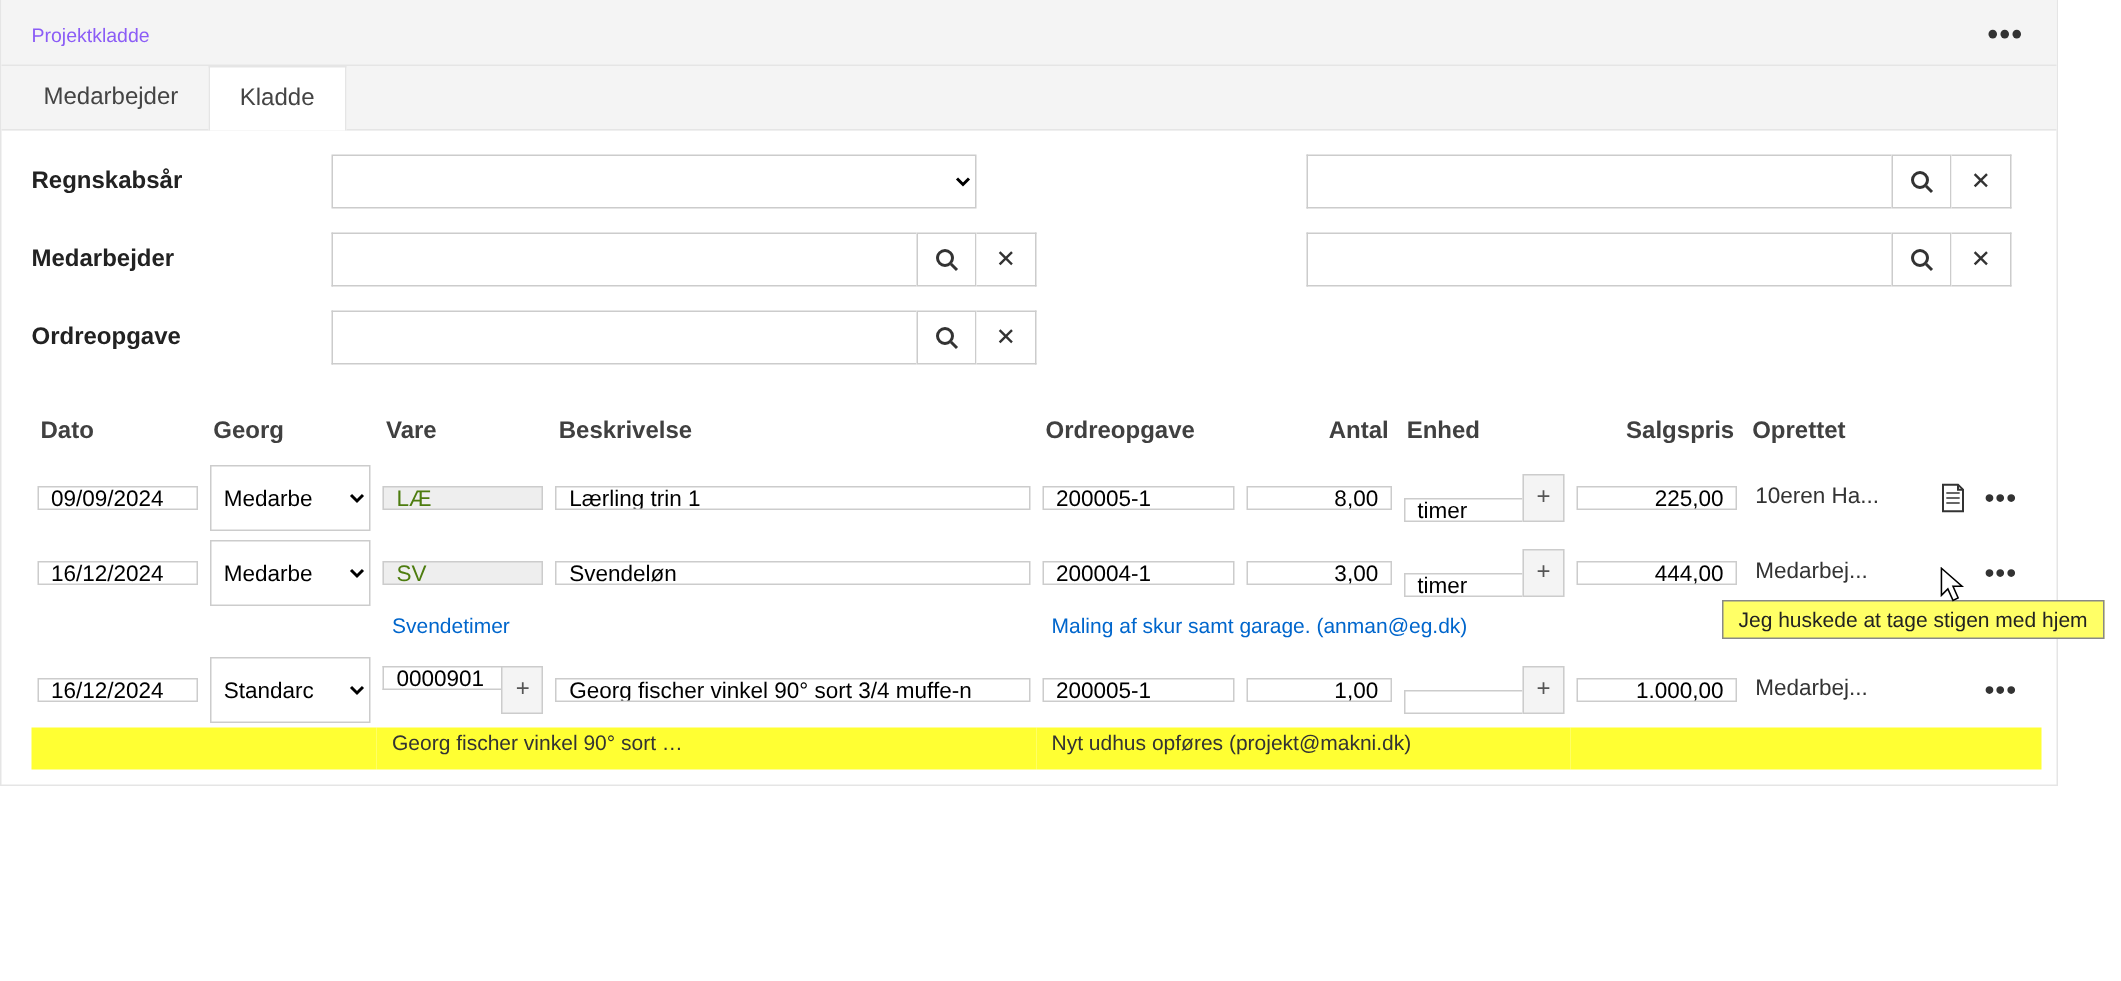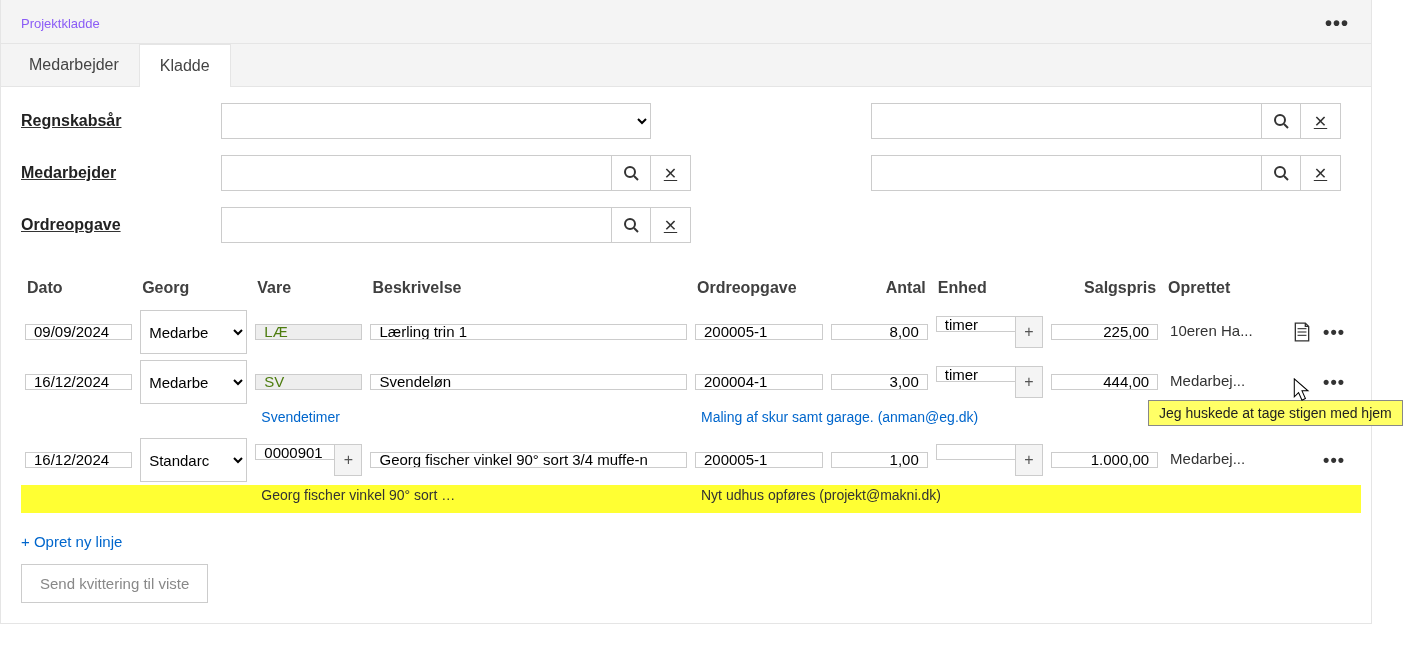--- a/index.html
+++ b/index.html
@@ -60,21 +60,20 @@
     border-right: 1px solid #e5e5e5;
     margin-bottom: -1px;
   }
   .filters {
     padding: 16px 20px 10px 20px;
   }
   .filter-row {
     display: flex;
     align-items: center;
     margin-bottom: 16px;
-    text-decoration: underline;
   }
   .filter-label {
     width: 200px;
     font-size: 16px;
     font-weight: 700;
     color: #222;
   }
   .select-wrap, .search-wrap {
     display: flex;
     align-items: stretch;
@@ -148,21 +147,21 @@
     background: #f4f4f4;
     font-size: 16px;
     cursor: pointer;
     display: inline-flex;
     align-items: center;
     justify-content: center;
     color: #555;
   }
   .enhed-group {
     display: flex;
-    align-items: flex-start;
+    align-items: flex-end;
   }
   .enhed-group .cell-input { border-right: none; flex: 1; }
   .vare-group {
     display: flex;
     align-items: stretch;
   }
   .vare-group .cell-input { border-right: none; flex: 1; }
   .sub-row td {
     font-size: 14px;
     color: #0066cc;
@@ -427,24 +426,20 @@
             <tr class="sub-row hl">
               <td colspan="2"></td>
               <td colspan="2">Georg fischer vinkel 90° sort …</td>
               <td colspan="3">Nyt udhus opføres (projekt@makni.dk)</td>
               <td colspan="3"></td>
             </tr>
           </tbody>
       </table>
     </div>
 
-    <div class="footer">
-      <span class="link-btn">+ Opret ny linje</span><br>
-      <button class="big-btn">Send kvittering til viste</button>
-    </div>
 
   </div>
 </div>
 
 <div class="tooltip" style="top:400px; left:1148px;">Jeg huskede at tage stigen med hjem</div>
 
 <svg class="cursor" style="top:378px; left:1293px;" viewBox="0 0 20 28">
   <path d="M1 1 L1 22 L6 17 L10 26 L14 24 L10 15 L17 15 Z" fill="#fff" stroke="#000" stroke-width="1.2"></path>
 </svg>
 

